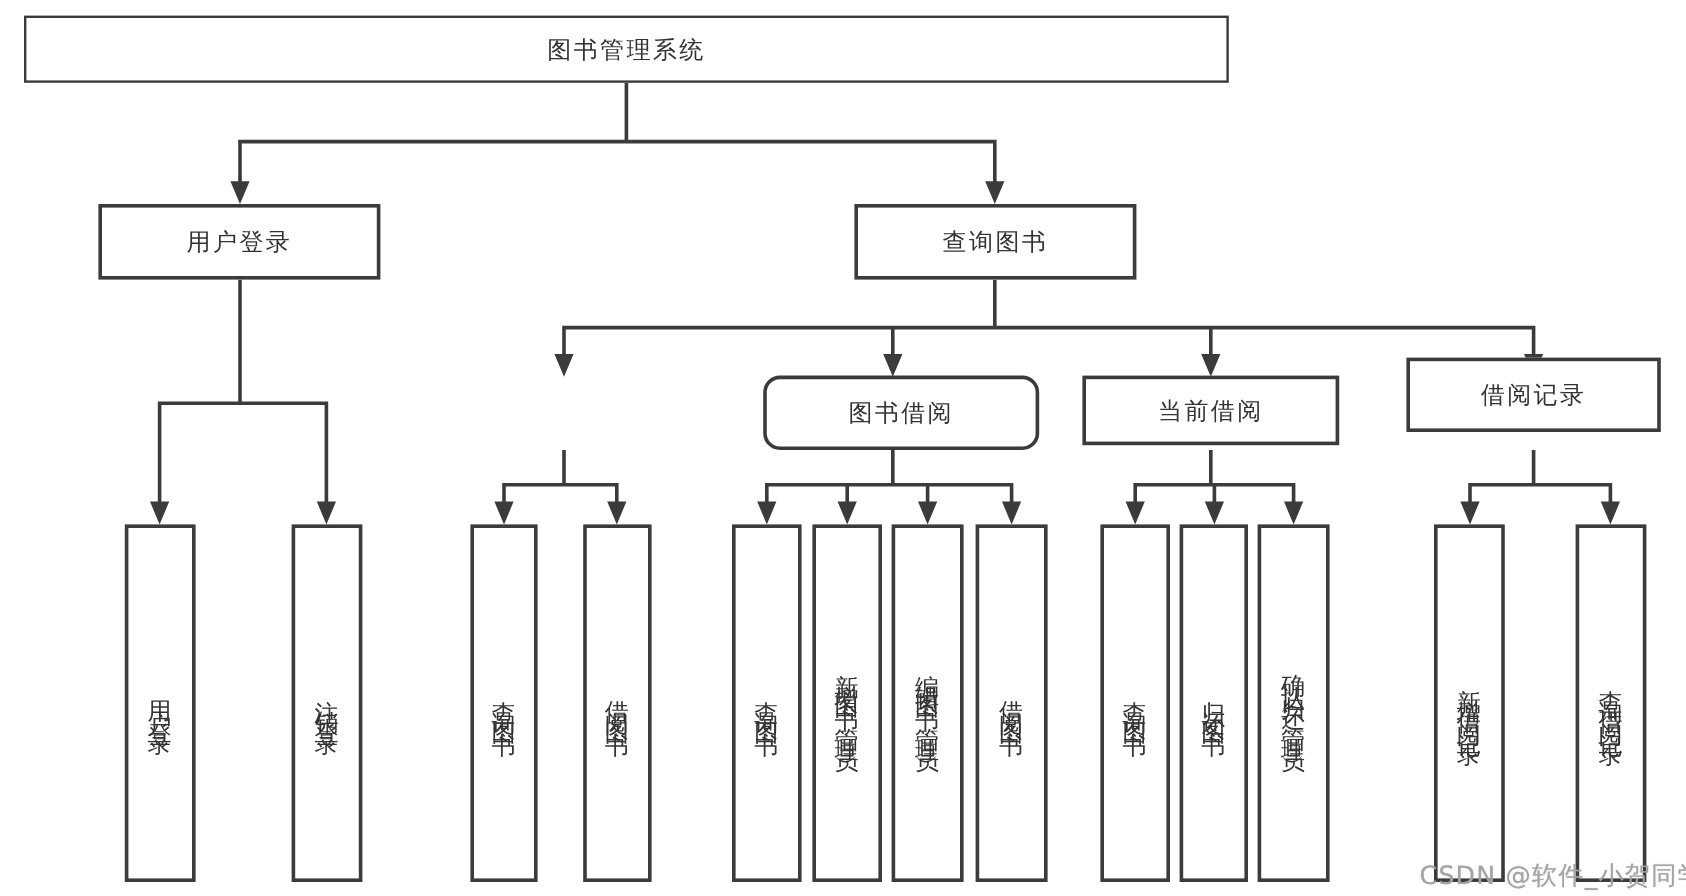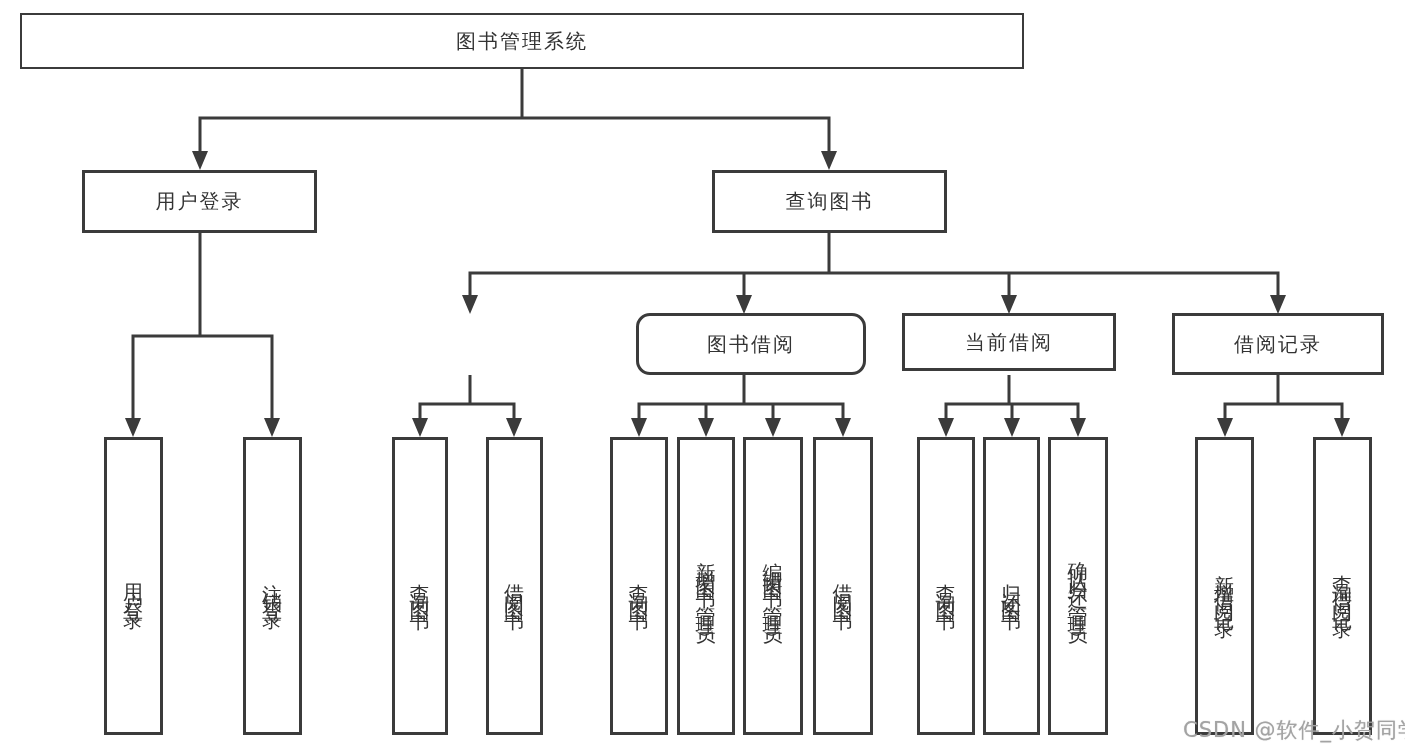--- a/index.html
+++ b/index.html
@@ -112,21 +112,21 @@
              M1334 418 L1350 418 L1342 437 Z"></path>
   </svg>
 
   <div class="box h-box root-box" style="left:20px; top:13px; width:1004px; height:56px;">图书管理系统</div>
 
   <div class="box h-box" style="left:82px; top:170px; width:235px; height:63px;">用户登录</div>
   <div class="box h-box" style="left:712px; top:170px; width:235px; height:63px;">查询图书</div>
 
   <div class="box h-box" style="left:636px; top:313px; width:230px; height:62px;border-radius:14px;">图书借阅</div>
   <div class="box h-box" style="left:902px; top:313px; width:214px; height:58px;">当前借阅</div>
-  <div class="box h-box" style="left:1172px; top:313px; width:212px; height:62px;">借阅记录</div>
+  <div class="box h-box" style="left:1172px; top:298px; width:212px; height:62px;">借阅记录</div>
 
   <div class="box v-box" style="left:104px; top:437px; width:59px; height:298px;">
     <span>用户登录</span>
   </div>
   <div class="box v-box" style="left:243px; top:437px; width:59px; height:298px;">
     <span>注销登录</span>
   </div>
 
   <div class="box v-box" style="left:392px; top:437px; width:56px; height:298px;">
     <span>查询图书</span>

